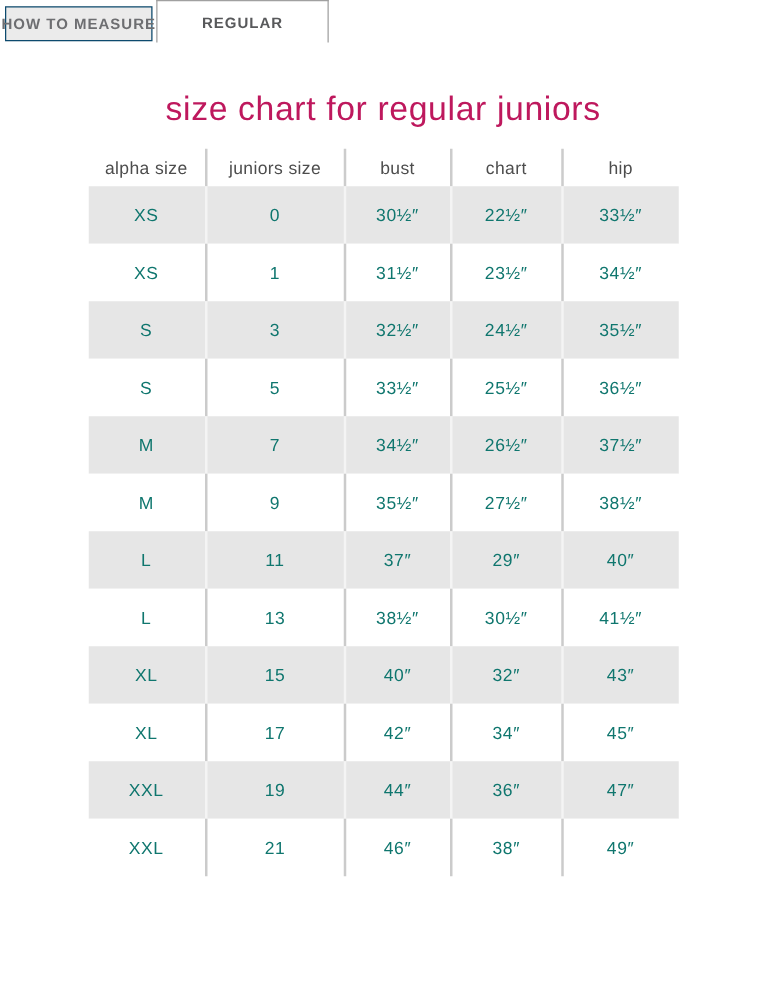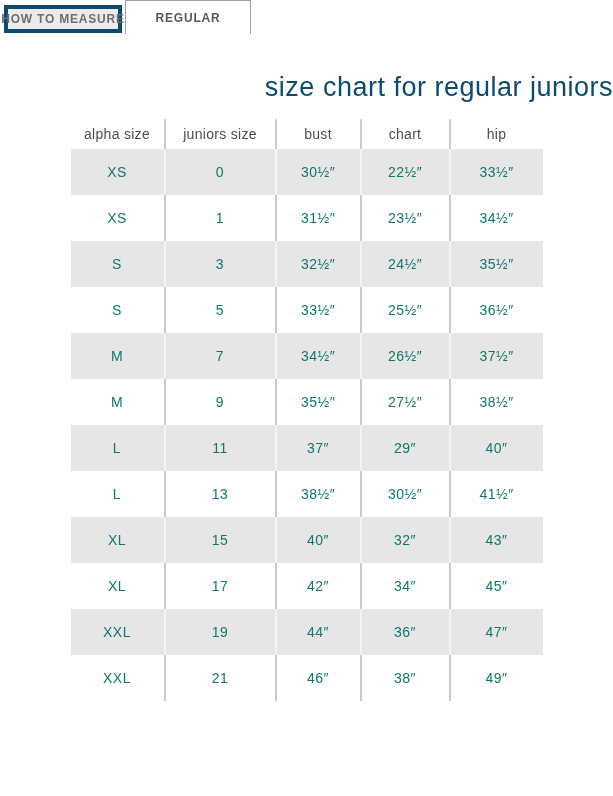--- a/index.html
+++ b/index.html
@@ -21,55 +21,55 @@
     align-items: flex-start;
     padding-left: 4px;
   }
   .tab {
     box-sizing: border-box;
     margin-top: 5px;
     margin-right: 3px;
     height: 28px;
     width: 118px;
     background: #ebebeb;
-    border: 4px solid #0c4a6e;
+    border: 1px solid #0c4a6e;
     display: flex;
     align-items: center;
     justify-content: center;
     font-size: 12px;
     font-weight: bold;
     letter-spacing: 0.8px;
     color: #6d6e71;
     text-transform: uppercase;
     cursor: pointer;
     white-space: nowrap;
   }
   .tab-active {
     margin-top: 0;
     height: 34px;
-    width: 126px;
+    width: 138px;
     background: #ffffff;
     border: 1px solid #a0a0a0;
     border-bottom: none;
     color: #58595b;
   }
   .tab-plus {
     width: 123px;
     background: #efefef;
     border-color: #d2d2d2;
     color: #8f8f8f;
   }
   
   .chart-title {
     margin: 38px 0 16px 0;
-    text-align: right;
+    text-align: center;
     font-size: 27px;
     font-weight: 300;
     letter-spacing: 0.5px;
-    color: #0c4a6e;
+    color: #be185d;
   }
   
   table.size-table {
     width: 472px;
     margin: 0 auto;
     border-collapse: collapse;
     table-layout: fixed;
   }
   table.size-table col.c1 { width: 94px; }
   table.size-table col.c2 { width: 111px; }

